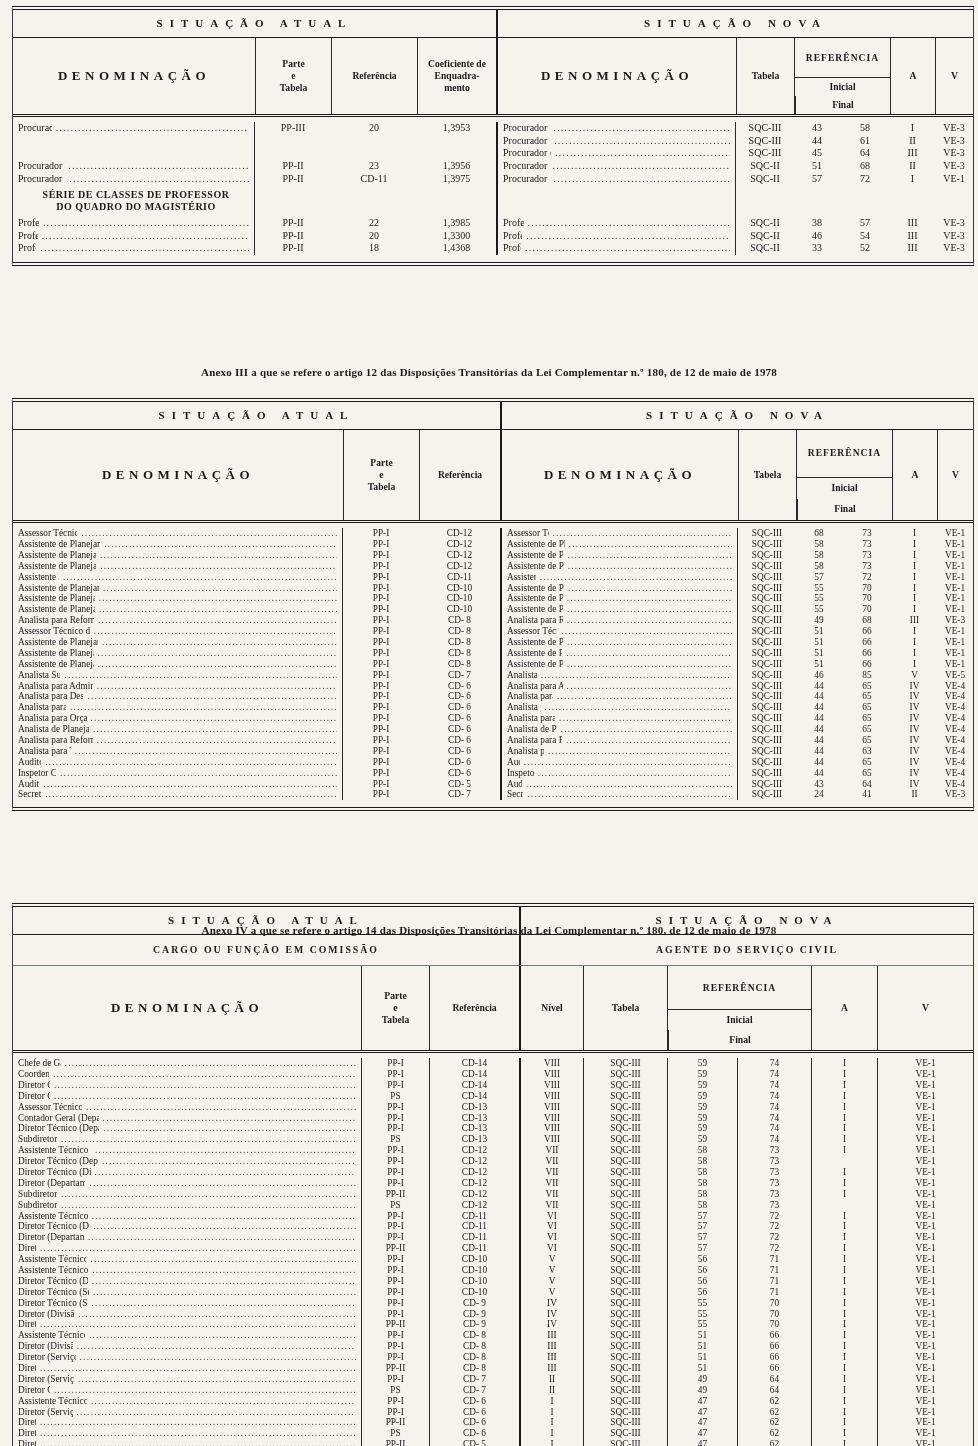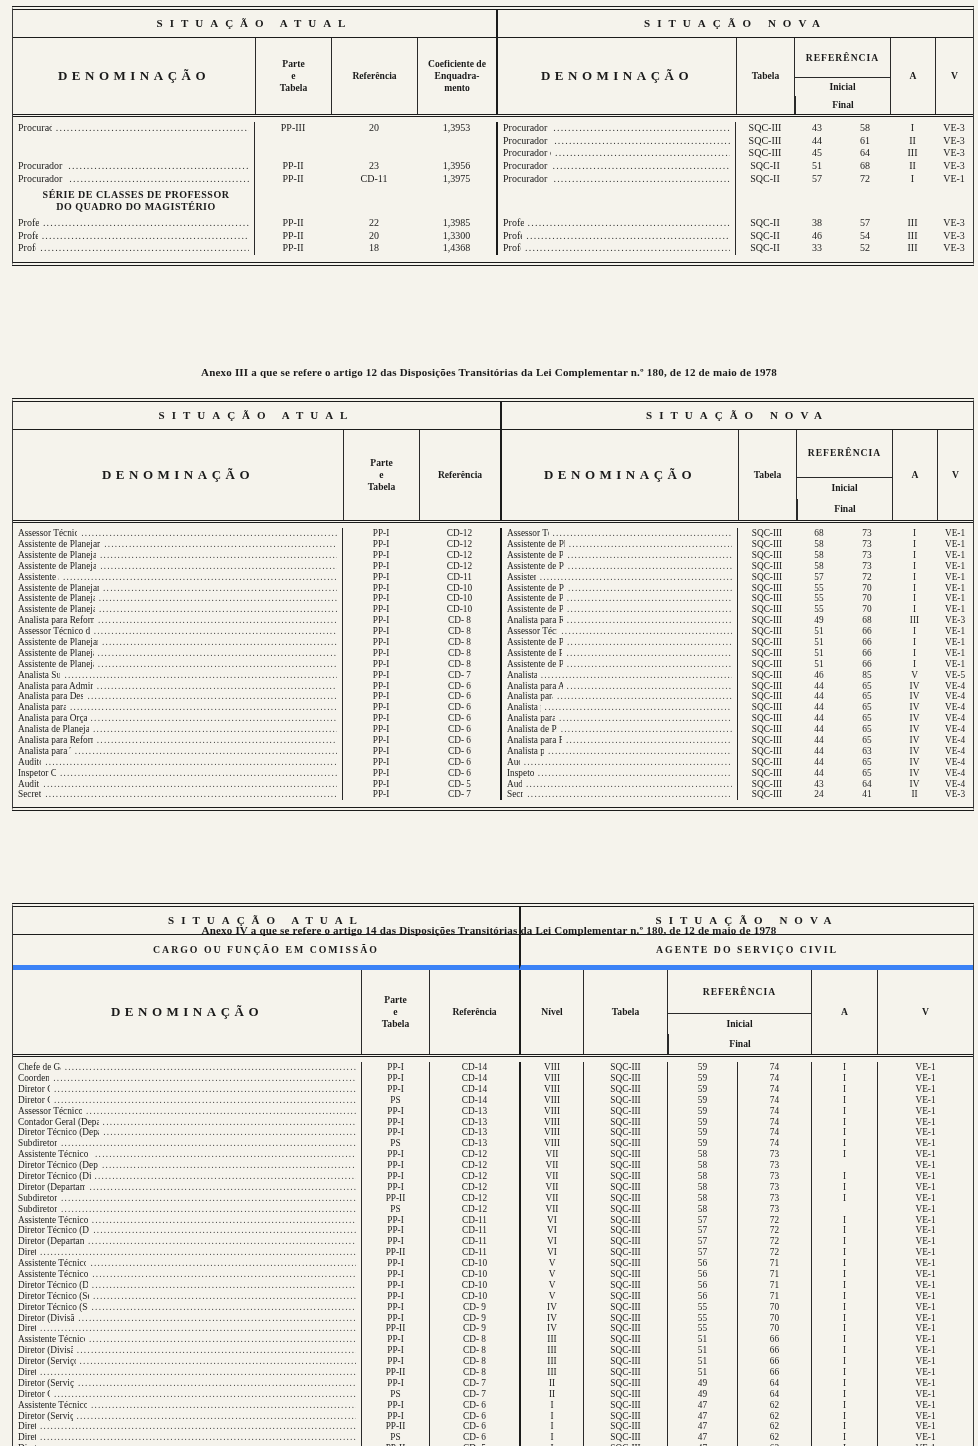--- a/index.html
+++ b/index.html
@@ -18,21 +18,21 @@
   .g1{display:grid;grid-template-columns:242px 76px 86px 79px 240px 58px 46px 50px 45px 1fr;}
   .g1top{display:grid;grid-template-columns:483px 1fr;}
   .g2{display:grid;grid-template-columns:330px 76px 81px 238px 58px 46px 50px 45px 1fr;}
   .g2top{display:grid;grid-template-columns:487px 1fr;}
   .g3{display:grid;grid-template-columns:348px 68px 90px 64px 84px 70px 74px 66px 1fr;}
   .g3top{display:grid;grid-template-columns:506px 1fr;}
   
   .hc{display:flex;align-items:center;justify-content:center;text-align:center;
       font-weight:bold;font-size:9.6px;line-height:1.25;}
   .st{height:27px;font-size:11px;letter-spacing:7px;border-bottom:1px solid #1b1b1b;}
-  .sub-title{height:30px;font-size:9.8px;letter-spacing:2px;border-bottom:5px solid #3b82f6;}
+  .sub-title{height:30px;font-size:9.8px;letter-spacing:2px;border-bottom:1px solid #3b82f6;}
   .den-h{letter-spacing:4.5px;font-size:13px;text-align:right;}
   .pre{white-space:pre-line;}
   .cols{border-bottom:3px double #1b1b1b;}
   #t1 .cols{height:76px;}
   #t2 .cols{height:90px;}
   #t3 .cols{height:84px;}
   .bl{border-left:1px solid #2a2a2a;}
   .bl2{border-left:2px solid #1b1b1b;}
   .br{border-right:1px solid #2a2a2a;}
   .refc{display:flex;flex-direction:column;align-items:stretch;grid-column:span 2;}

